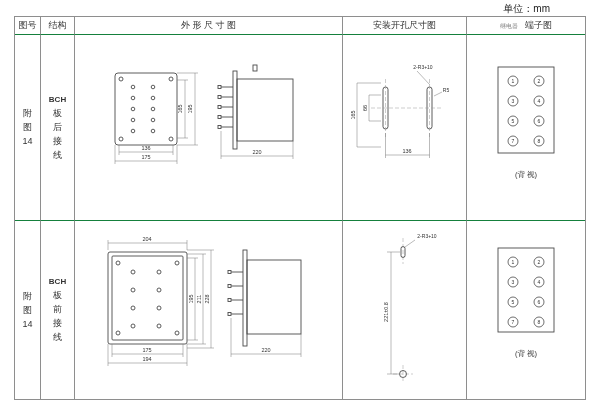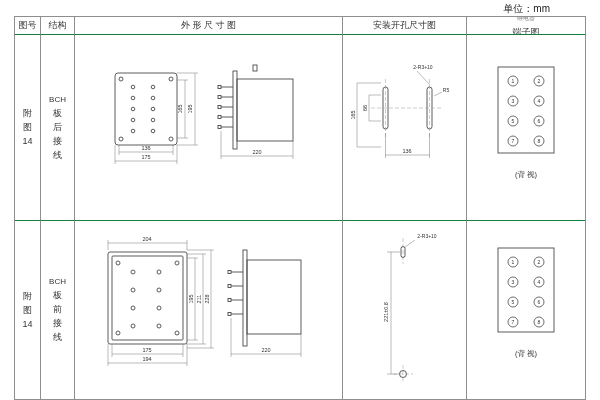--- a/index.html
+++ b/index.html
@@ -19,24 +19,24 @@
   }
   .cell{
     box-sizing:border-box;
     border-right:1px solid #8e8e8e;border-bottom:1px solid #15803d;
     display:flex;align-items:center;justify-content:center;
     overflow:hidden;position:relative;
   }
   .nr{border-right:none;}
   .nb{border-bottom:none;}
   .head{font-size:9px;white-space:nowrap;}
-  .head2{flex-direction:column;line-height:1;gap:7px;text-align:right;}
+  .head2{flex-direction:row;line-height:1;gap:7px;text-align:right;}
   .small-label{font-size:6px;color:#888;}
   .vstack{display:flex;flex-direction:column;align-items:center;gap:5px;font-size:9px;line-height:1;}
-  .vstack .bch{font-size:8px;letter-spacing:0;}
+  .vstack .bch{font-size:8px;letter-spacing:0;font-weight:bold;}
   svg{display:block;}
   svg text{font-family:"Liberation Sans","DejaVu Sans",sans-serif;}
 </style>
 </head>
 <body>
 
 <div class="unit">单位：mm</div>
 
 <div class="tbl">
 

